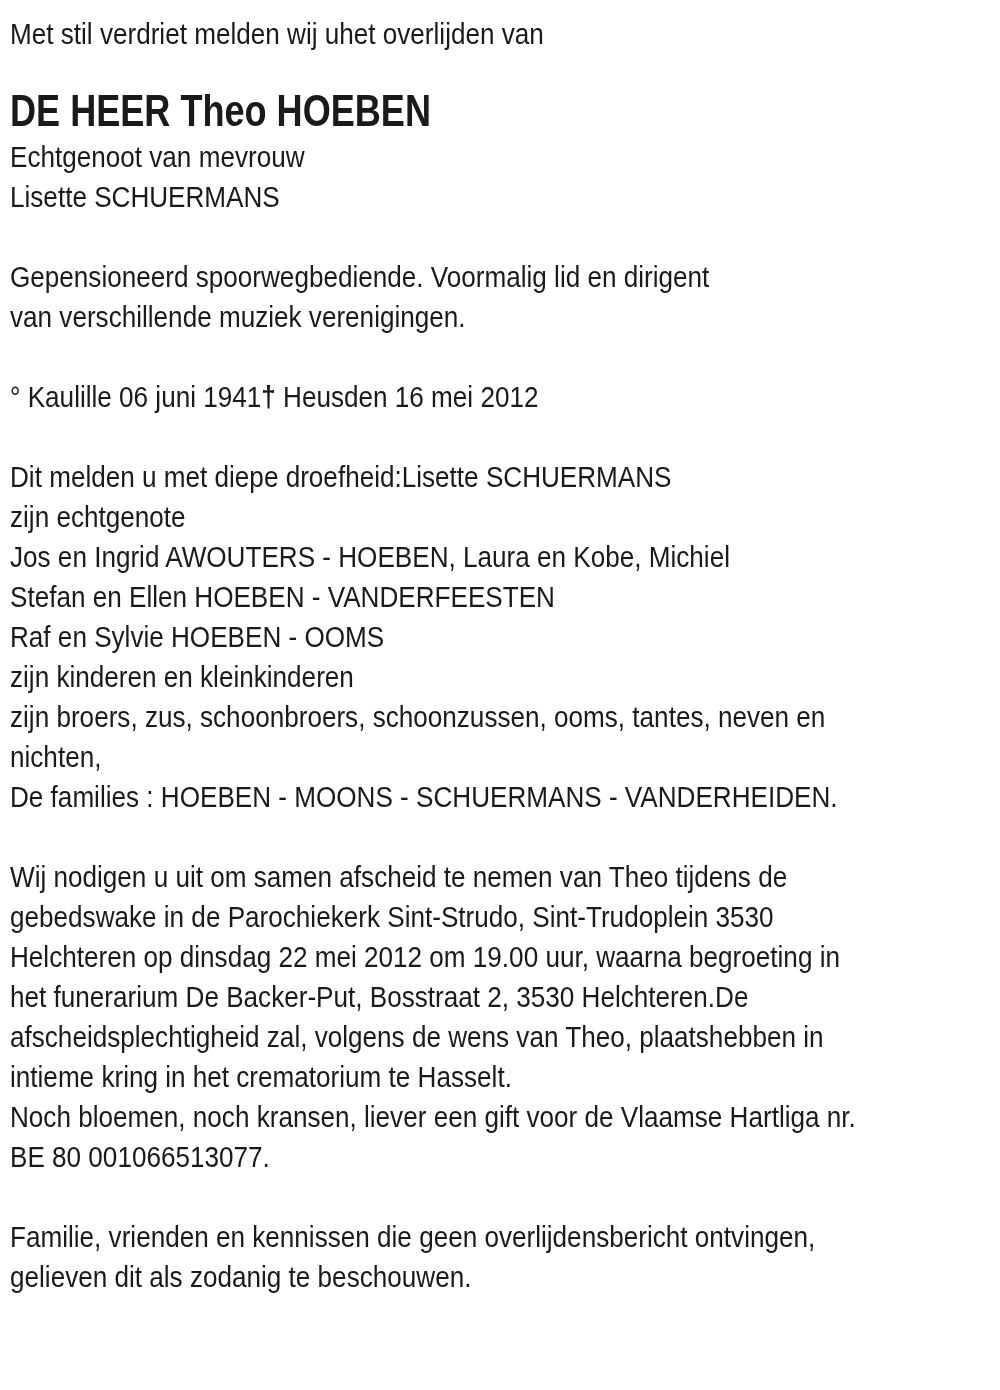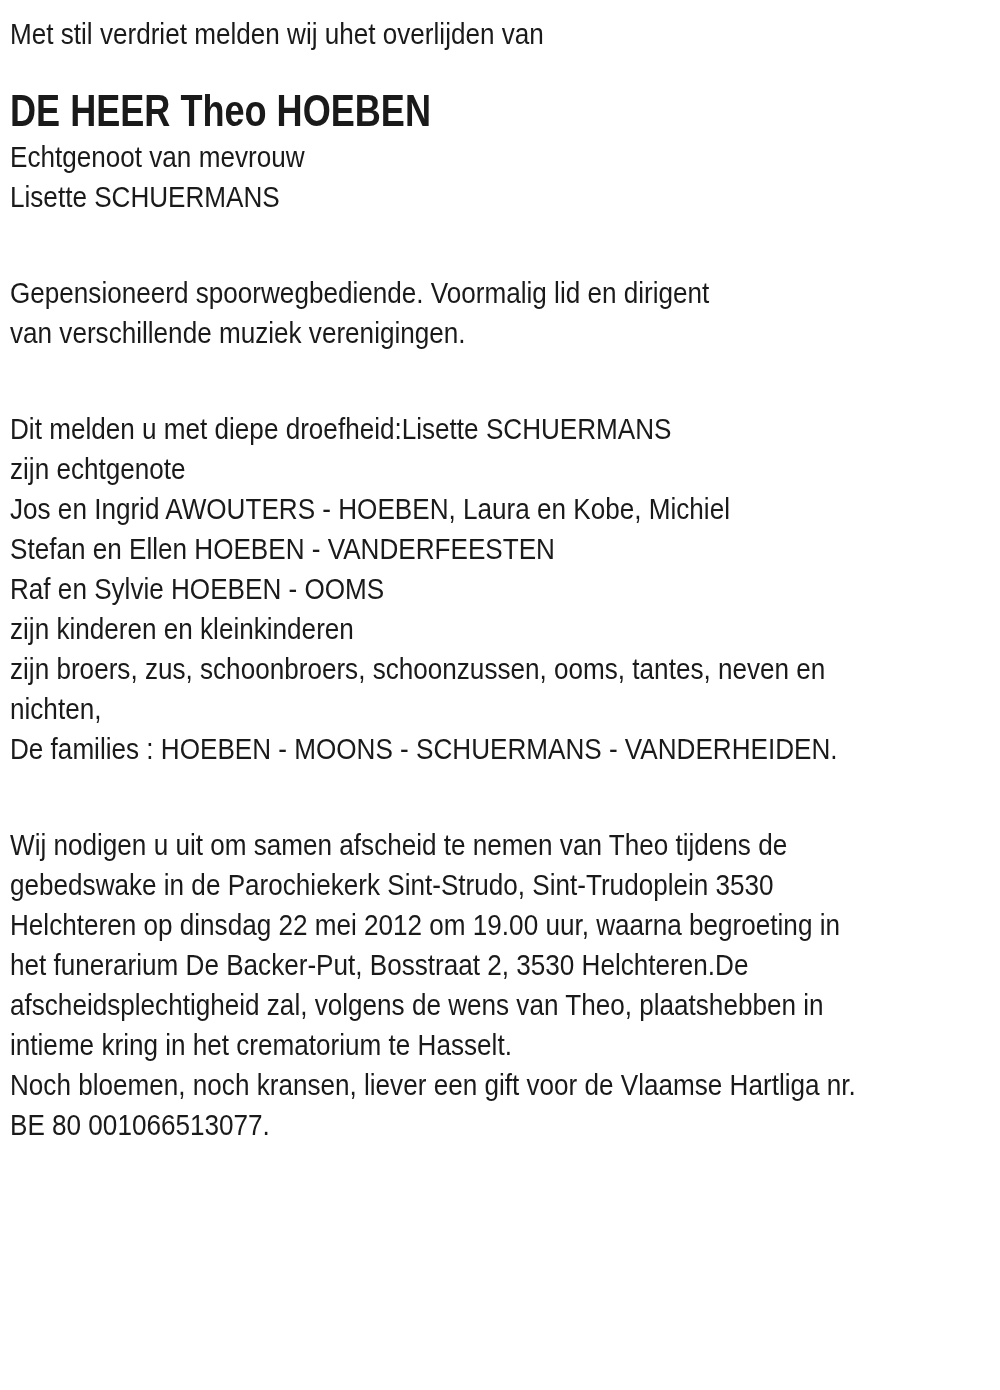--- a/index.html
+++ b/index.html
@@ -28,39 +28,42 @@
   }
   .title {
     font-size: 44px;
     line-height: 52px;
     font-weight: 700;
     white-space: nowrap;
     transform: scaleX(0.82);
     transform-origin: 0 50%;
     margin: 31px 0 0 0;
   }
-  .para { margin-top: 56px; }
+  .para { margin-top: 40px; }
   .dagger { font-weight: 700; }
 </style>
 </head>
 <body>
 
 <main class="page">
 
   <p class="ln">Met stil verdriet melden wij uhet overlijden van</p>
 
   <h1 class="title">DE HEER Theo HOEBEN</h1>
   <div class="ln">Echtgenoot van mevrouw</div>
   <div class="ln">Lisette SCHUERMANS</div>
 
   <section class="para">
     <div class="ln">Gepensioneerd spoorwegbediende. Voormalig lid en dirigent</div>
     <div class="ln">van verschillende muziek verenigingen.</div>
   </section>
 
+  <section class="para">
+    <div class="ln"><span>° Kaulille 06 juni 1941</span><span class="dagger">†</span><span> Heusden 16 mei 2012</span></div>
+  </section>
 
   <section class="para">
     <div class="ln">Dit melden u met diepe droefheid:Lisette SCHUERMANS</div>
     <div class="ln">zijn echtgenote</div>
     <div class="ln">Jos en Ingrid AWOUTERS - HOEBEN, Laura en Kobe, Michiel</div>
     <div class="ln">Stefan en Ellen HOEBEN - VANDERFEESTEN</div>
     <div class="ln">Raf en Sylvie HOEBEN - OOMS</div>
     <div class="ln">zijn kinderen en kleinkinderen</div>
     <div class="ln">zijn broers, zus, schoonbroers, schoonzussen, ooms, tantes, neven en</div>
     <div class="ln">nichten,</div>
@@ -72,14 +75,18 @@
     <div class="ln">gebedswake in de Parochiekerk Sint-Strudo, Sint-Trudoplein 3530</div>
     <div class="ln">Helchteren op dinsdag 22 mei 2012 om 19.00 uur, waarna begroeting in</div>
     <div class="ln">het funerarium De Backer-Put, Bosstraat 2, 3530 Helchteren.De</div>
     <div class="ln">afscheidsplechtigheid zal, volgens de wens van Theo, plaatshebben in</div>
     <div class="ln">intieme kring in het crematorium te Hasselt.</div>
     <div class="ln">Noch bloemen, noch kransen, liever een gift voor de Vlaamse Hartliga nr.</div>
     <div class="ln">BE 80 001066513077.</div>
   </section>
 
 
+  <section class="para">
+    <div class="ln">Familie, vrienden en kennissen die geen overlijdensbericht ontvingen,</div>
+    <div class="ln">gelieven dit als zodanig te beschouwen.</div>
+  </section>
 
 </main>
 
 </body></html>

